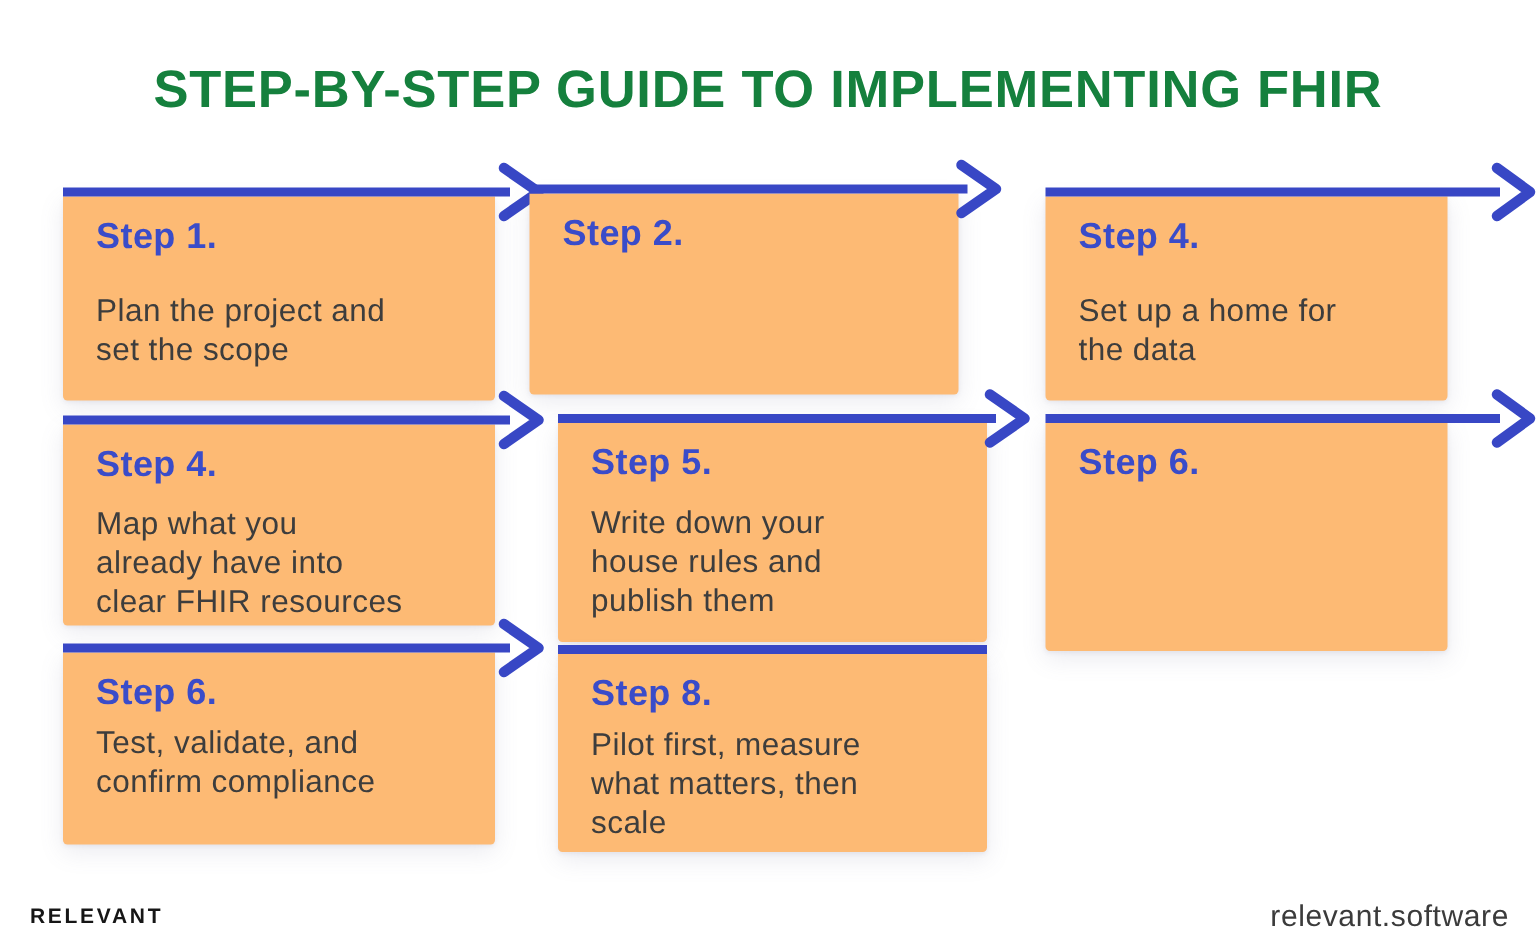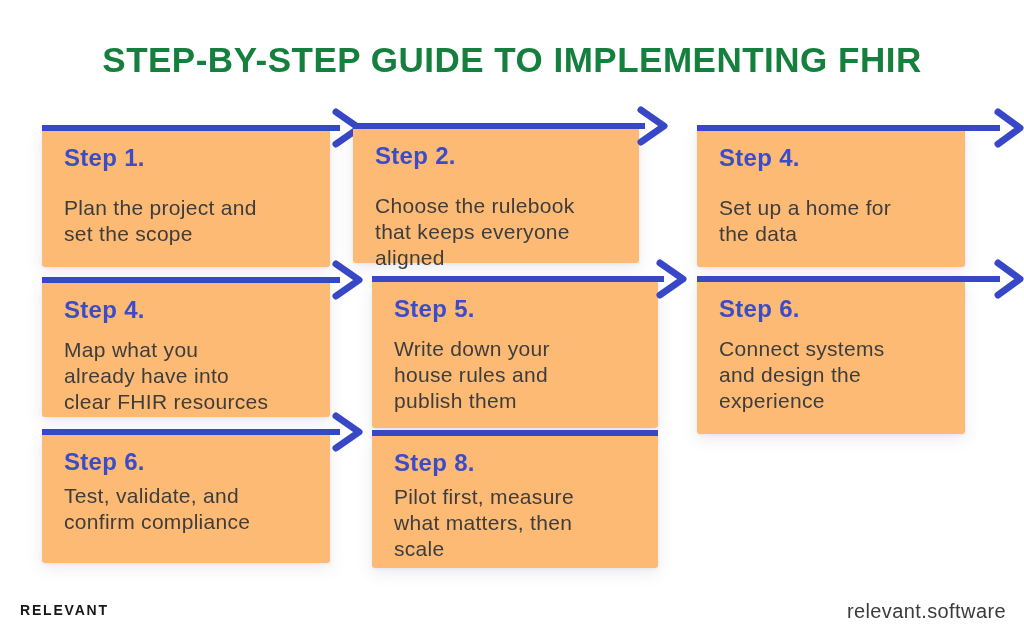--- a/index.html
+++ b/index.html
@@ -90,23 +90,20 @@
   <div class="step-desc">Plan the project and
 set the scope</div>
 </div>
 
 <div class="step r1" style="left:353px; top:129px; width:286px; height:134px;">
   <svg class="arrow" width="318" height="44" viewBox="0 0 318 44">
     <line x1="0" y1="22" x2="292" y2="22" stroke="#3847c5" stroke-width="6"></line>
     <polyline points="288,6 311,22 288,38" fill="none" stroke="#3847c5" stroke-width="7" stroke-linecap="round" stroke-linejoin="round"></polyline>
   </svg>
   <div class="step-label">Step 2.</div>
-  <div class="step-desc">Choose the rulebook
-that keeps everyone
-aligned</div>
 </div>
 
 <div class="step r1" style="left:697px; top:131px; width:268px; height:136px;">
   <svg class="arrow" width="326" height="44" viewBox="0 0 326 44">
     <line x1="0" y1="22" x2="303" y2="22" stroke="#3847c5" stroke-width="6"></line>
     <polyline points="301,6 323,22 301,38" fill="none" stroke="#3847c5" stroke-width="7" stroke-linecap="round" stroke-linejoin="round"></polyline>
   </svg>
   <div class="step-label">Step 4.</div>
   <div class="step-desc">Set up a home for
 the data</div>
@@ -133,23 +130,20 @@
 house rules and
 publish them</div>
 </div>
 
 <div class="step r2" style="left:697px; top:282px; width:268px; height:152px;">
   <svg class="arrow" width="326" height="44" viewBox="0 0 326 44">
     <line x1="0" y1="22" x2="303" y2="22" stroke="#3847c5" stroke-width="6"></line>
     <polyline points="301,6 323,22 301,38" fill="none" stroke="#3847c5" stroke-width="7" stroke-linecap="round" stroke-linejoin="round"></polyline>
   </svg>
   <div class="step-label">Step 6.</div>
-  <div class="step-desc">Connect systems
-and design the
-experience</div>
 </div>
 
 <div class="step r3" style="left:42px; top:435px; width:288px; height:128px;">
   <svg class="arrow" width="322" height="44" viewBox="0 0 322 44">
     <line x1="0" y1="22" x2="298" y2="22" stroke="#3847c5" stroke-width="6"></line>
     <polyline points="294,6 317,22 294,38" fill="none" stroke="#3847c5" stroke-width="7" stroke-linecap="round" stroke-linejoin="round"></polyline>
   </svg>
   <div class="step-label">Step 6.</div>
   <div class="step-desc">Test, validate, and
 confirm compliance</div>

